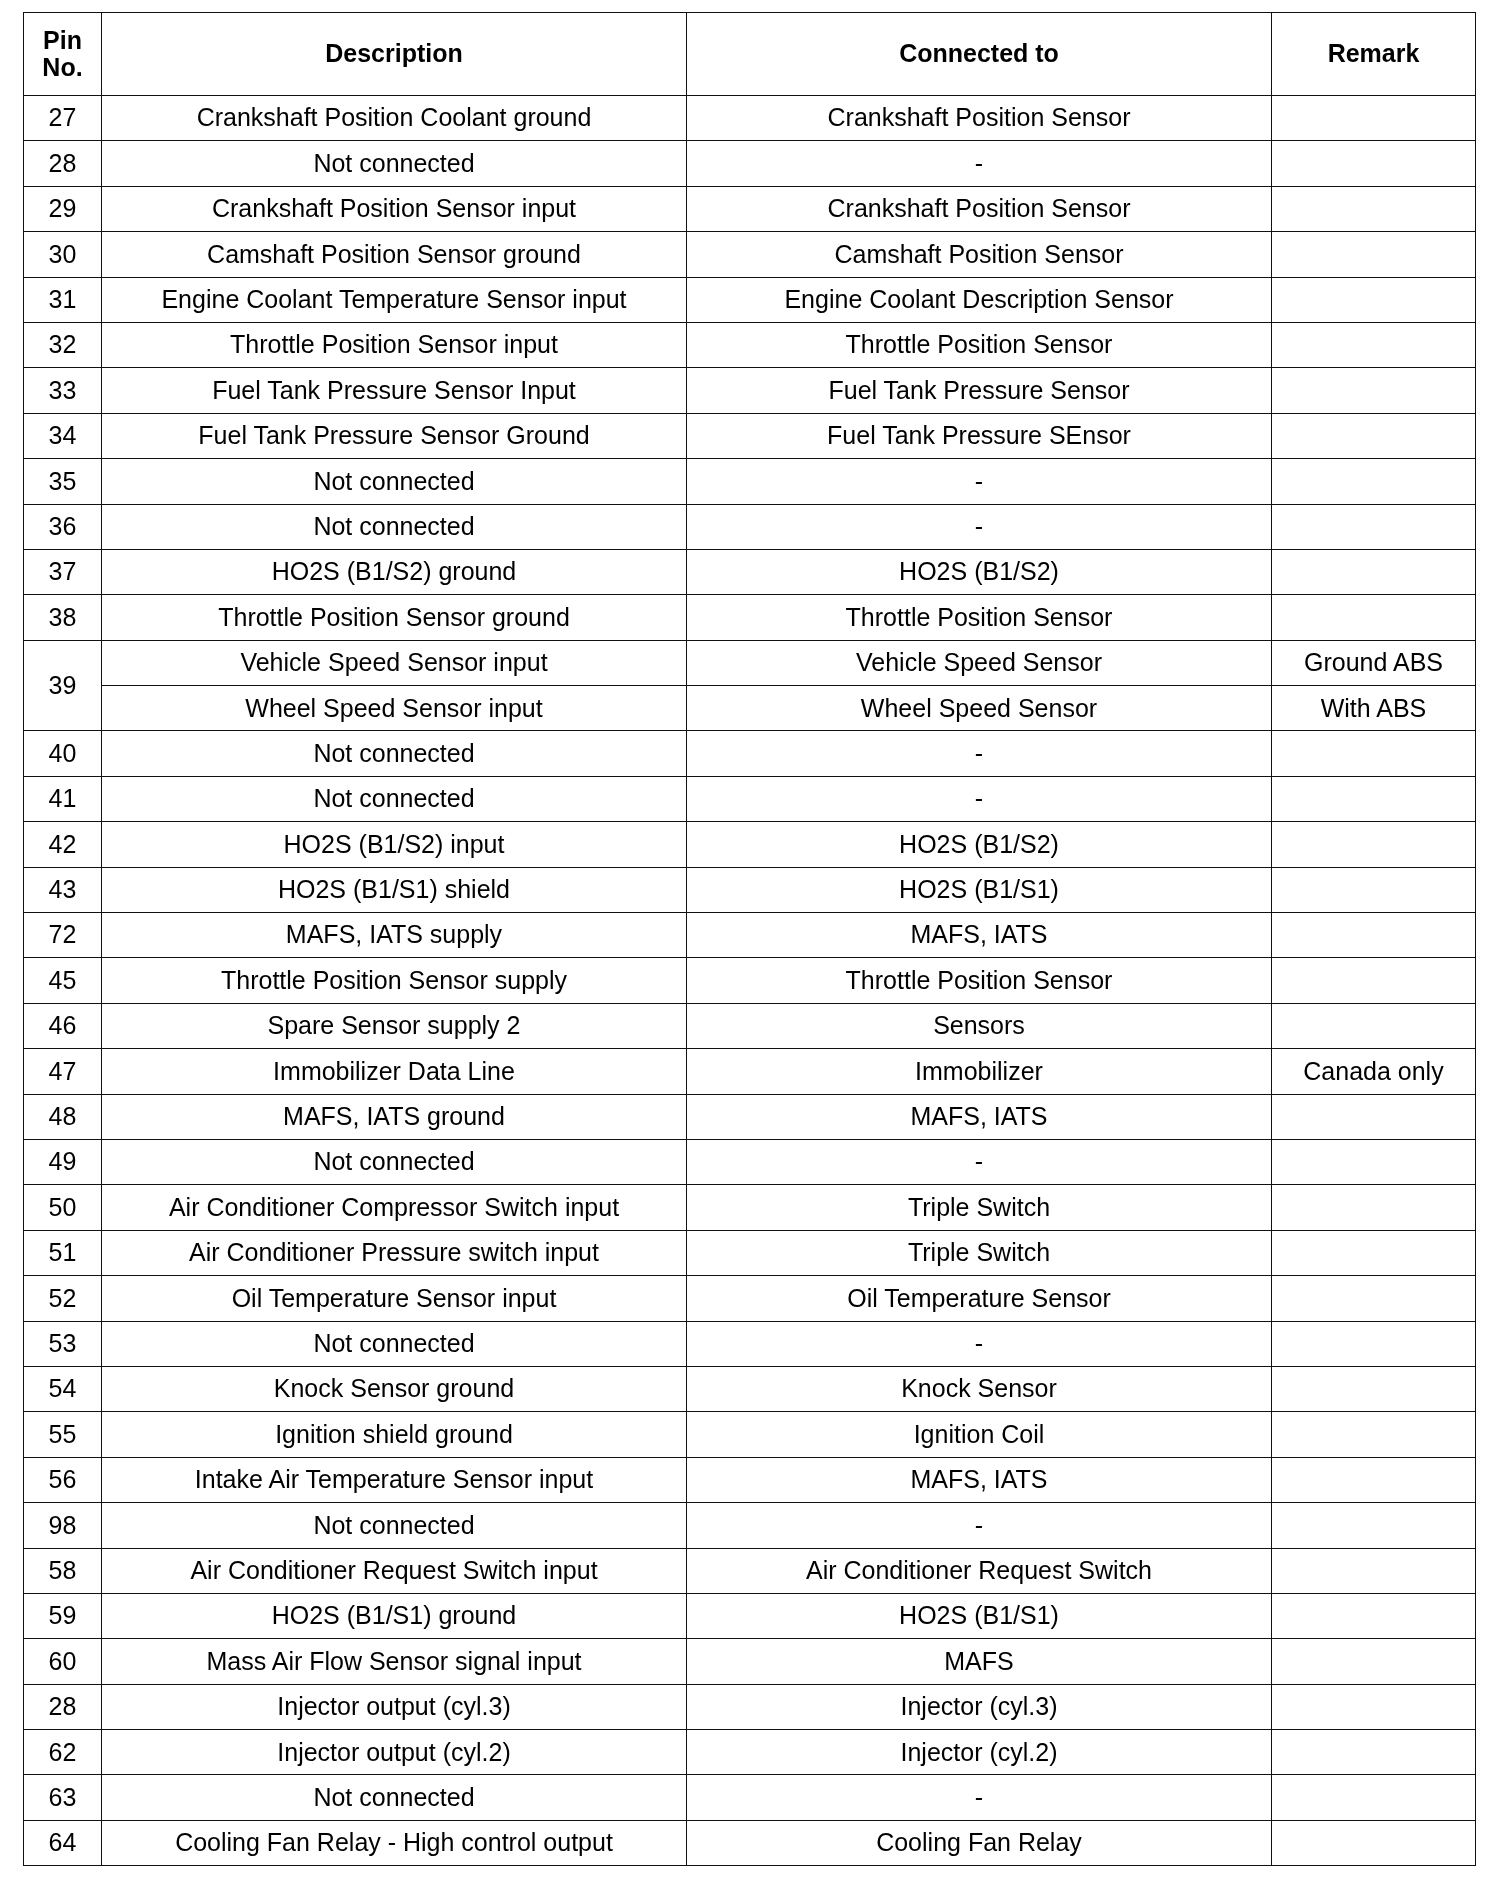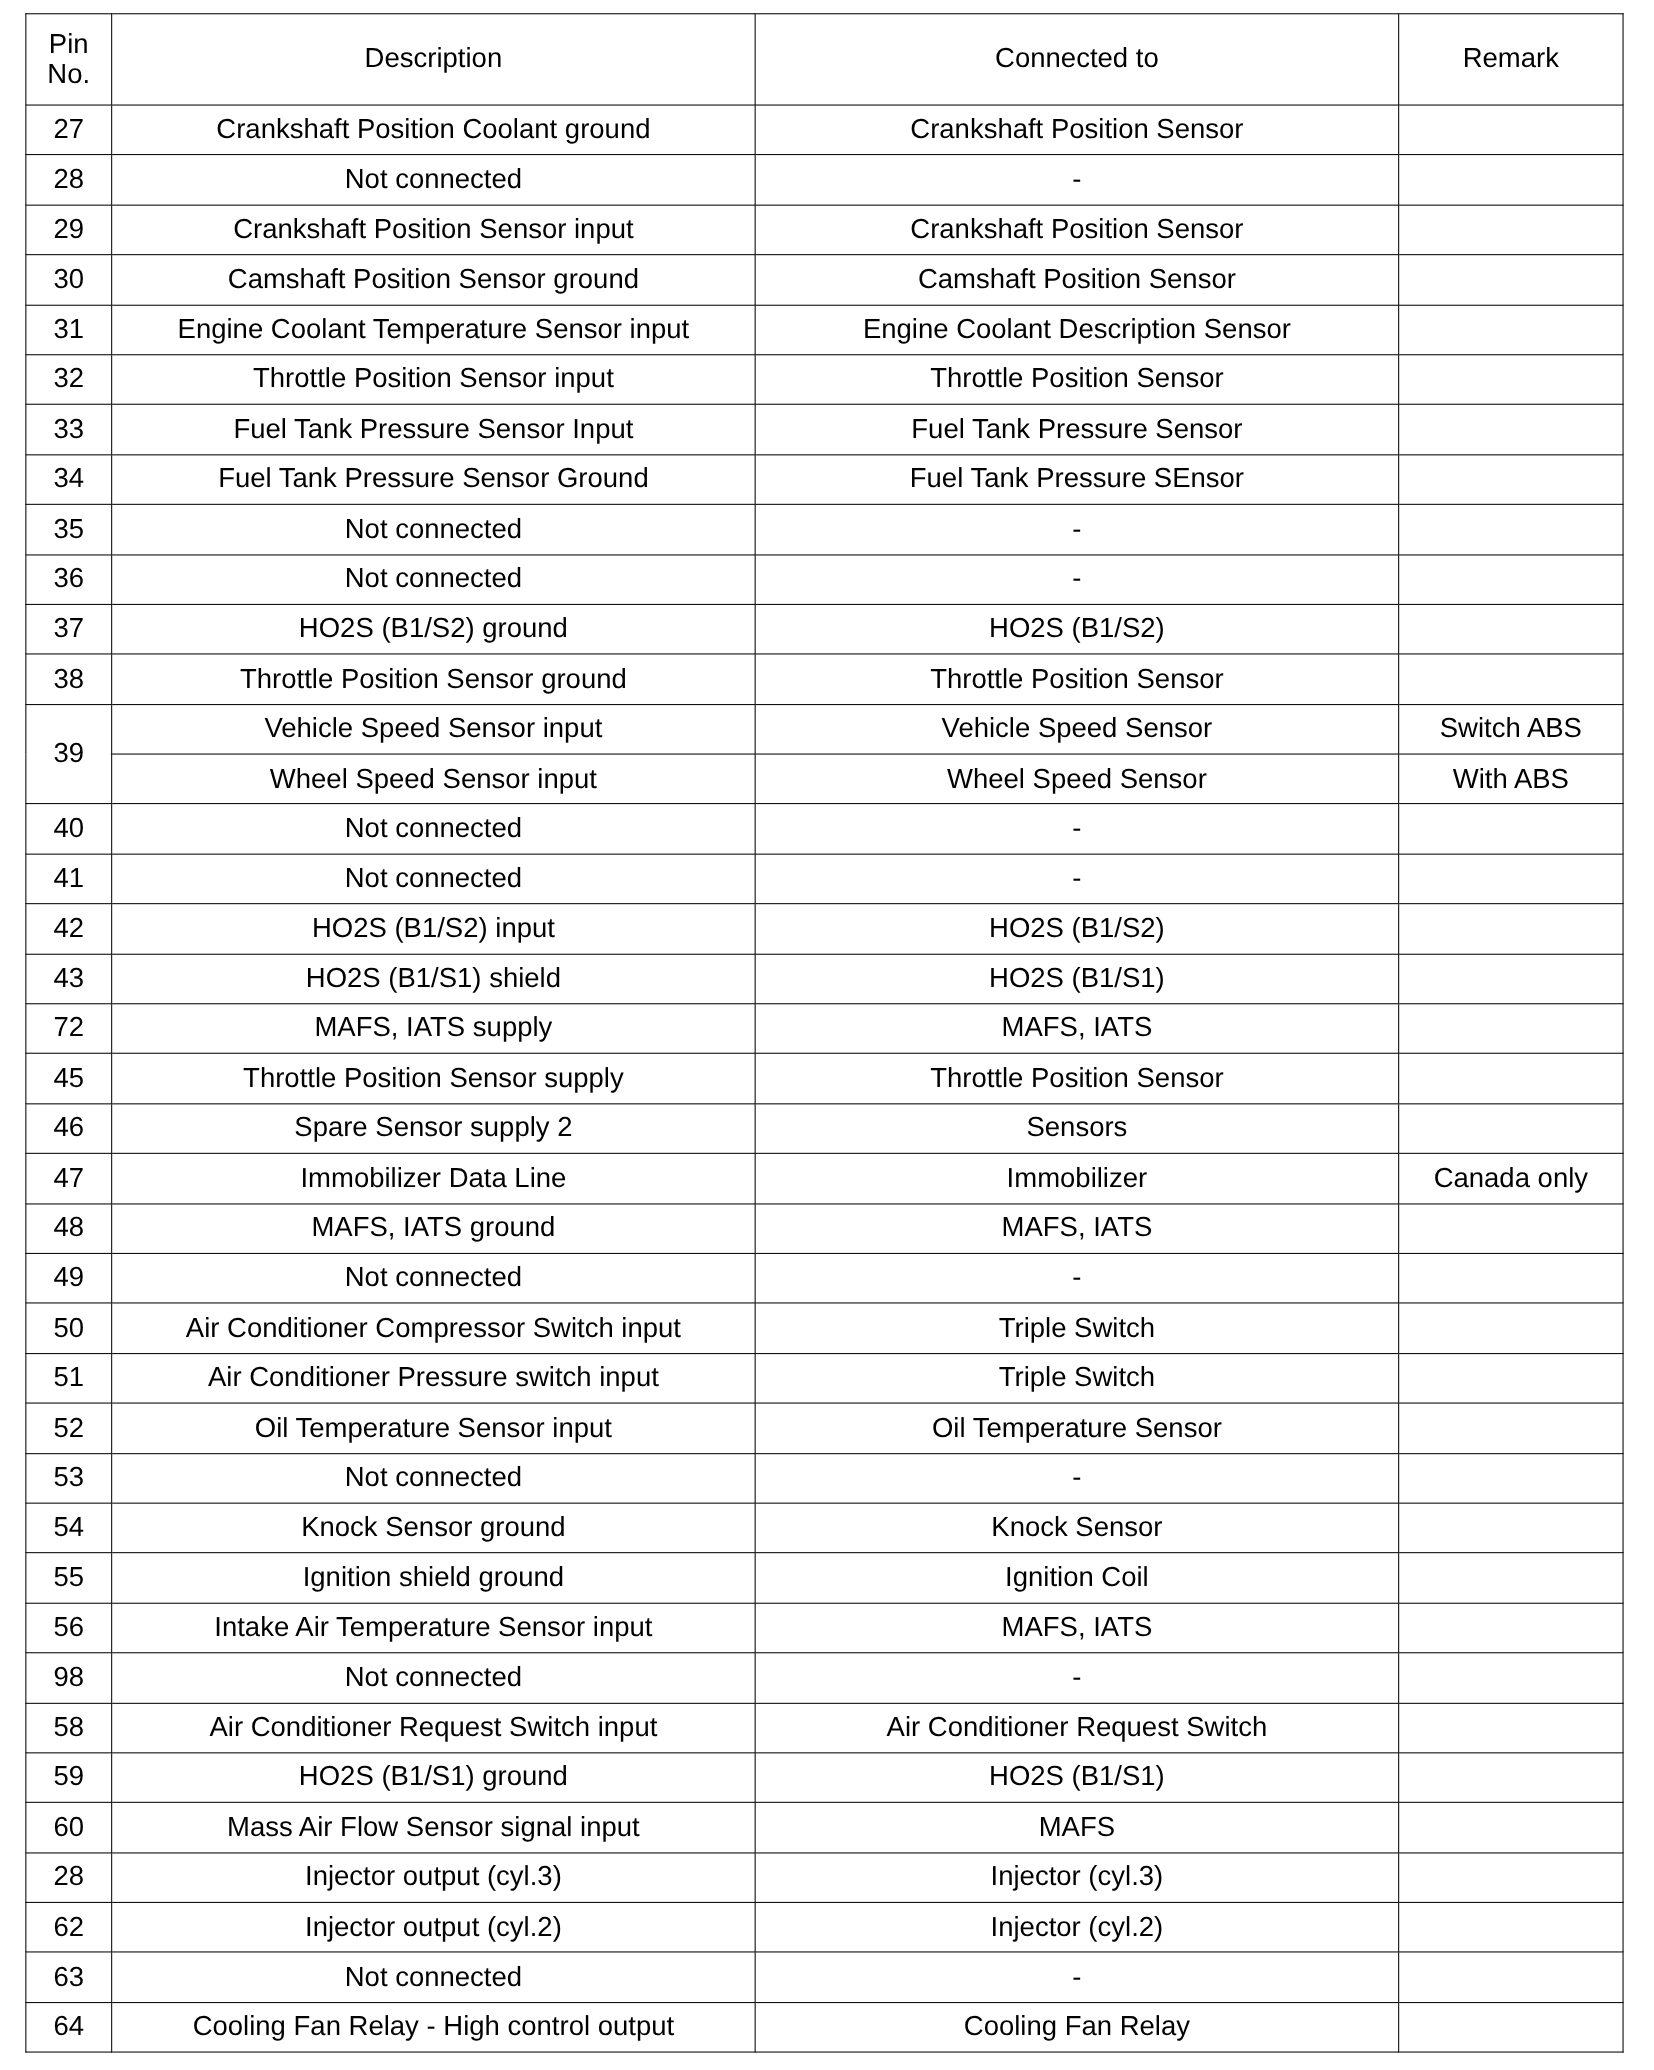--- a/index.html
+++ b/index.html
@@ -6,21 +6,21 @@
   body { width: 1504px; height: 1882px; position: relative; overflow: hidden;
          font-family: "Liberation Sans", sans-serif; color: #000; }
   table.pins {
     position: absolute; left: 23px; top: 12px;
     width: 1452px; border-collapse: collapse; table-layout: fixed;
   }
   table.pins th, table.pins td {
     border: 1.5px solid #111; text-align: center; vertical-align: middle;
     padding: 0; font-size: 25px; line-height: 1.1;
   }
-  table.pins th { font-weight: normal; height: 82px; font-size: 25px; }
+  table.pins th { font-weight: bold; height: 82px; font-size: 25px; }
   table.pins td { height: 44.4px; }
   col.c-pin { width: 78px; }
   col.c-desc { width: 585px; }
   col.c-conn { width: 585px; }
   col.c-rem { width: 204px; }
 </style>
 </head>
 <body>
 
 <table class="pins">
@@ -108,21 +108,21 @@
       <tr>
         <td>38</td>
         <td>Throttle Position Sensor ground</td>
         <td>Throttle Position Sensor</td>
         <td></td>
       </tr>
       <tr>
         <td rowspan="2">39</td>
         <td>Vehicle Speed Sensor input</td>
         <td>Vehicle Speed Sensor</td>
-        <td>Switch ABS</td>
+        <td>Ground ABS</td>
       </tr>
       <tr>
         <td>Wheel Speed Sensor input</td>
         <td>Wheel Speed Sensor</td>
         <td>With ABS</td>
       </tr>
       <tr>
         <td>40</td>
         <td>Not connected</td>
         <td>-</td>

